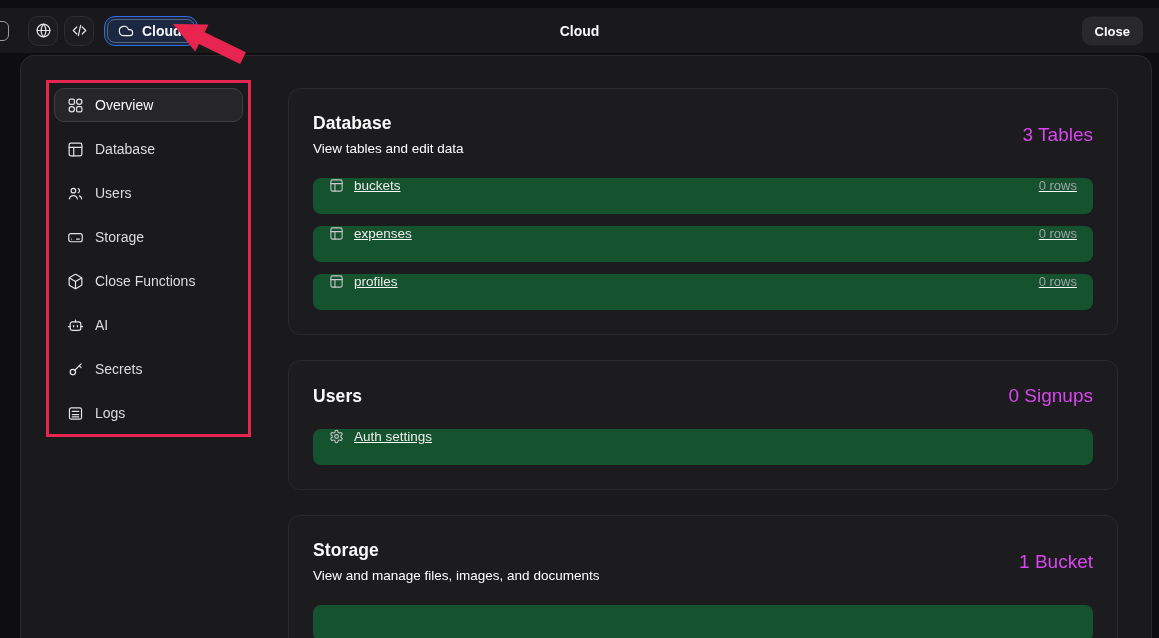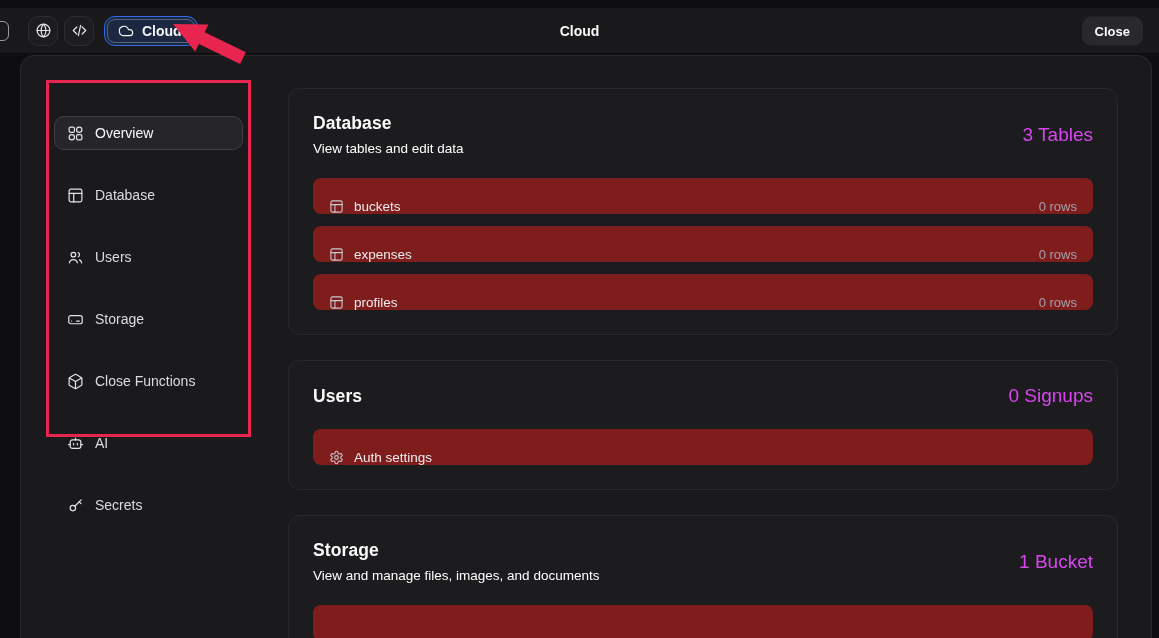--- a/index.html
+++ b/index.html
@@ -66,43 +66,42 @@
   .sidebar-col { width:266px; flex:none; position:relative; }
   .annot-box {
     position:absolute; left:25px; top:24px; width:205px; height:357px;
     border:3px solid #e8254f; padding:5px;
   }
   .side-item {
     height:34px; border-radius:10px; margin-bottom:10px;
     display:flex; align-items:center; gap:11px; padding:0 12px;
     color:#dcdce0; font-size:14px; cursor:pointer;
     border:1px solid transparent;
-    margin-top:28px;
   }
   .side-item.selected {
     background:#26262a; border-color:#3f3f44; color:#fafafa;
   }
   .side-item .icon { color:#e4e4e7; }
 
   
   .main-col { flex:1; padding:32px 35px 0 1px; overflow:hidden; }
   .card {
     width:830px; background:#1c1c1f; border:1px solid #29292c;
     border-radius:12px; padding:24px; margin-bottom:25px;
   }
   .card-head { display:flex; align-items:center; justify-content:space-between;
                margin-bottom:22px; }
   .card-title { font-size:17.5px; font-weight:700; color:#fafafa; letter-spacing:.1px; }
   .card-sub { font-size:13.5px; color:#ffffff; margin-top:7px; }
   .card-count { font-size:19px; color:#d946ef; }
   .card-rows { display:flex; flex-direction:column; gap:12px; }
   .row {
-    height:36px; background:#7f1d1d; border-radius:8px;
-    display:flex; align-items:flex-end; justify-content:space-between;
-    padding:0 16px; cursor:pointer;
+    height:36px; background:#14532d; border-radius:8px;
+    display:flex; align-items:flex-start; justify-content:space-between;
+    padding:0 16px; cursor:pointer;text-decoration:underline;
   }
   .row-left { display:flex; align-items:center; gap:10px;
               font-size:13.5px; color:#ececee; }
   .row-left .icon { color:#c9c9ce; }
   .row-value { font-size:13px; color:#a1a1a8; }
 </style>
 </head>
 <body>
 
 <svg width="0" height="0" style="position:absolute" aria-hidden="true">
@@ -253,20 +252,26 @@
     <span class="side-label">AI</span>
   </div>
 
   <div class="side-item">
     <svg class="icon">
             <use href="#i-key"></use>
           </svg>
     <span class="side-label">Secrets</span>
   </div>
 
+  <div class="side-item">
+    <svg class="icon">
+            <use href="#i-logs"></use>
+          </svg>
+    <span class="side-label">Logs</span>
+  </div>
 </nav>
   </div>
 
   <main class="main-col" id="cards-col">
   <section class="card">
     <div class="card-head">
       <div>
         <h2 class="card-title">Database</h2>
         <p class="card-sub">View tables and edit data</p>
       </div>

